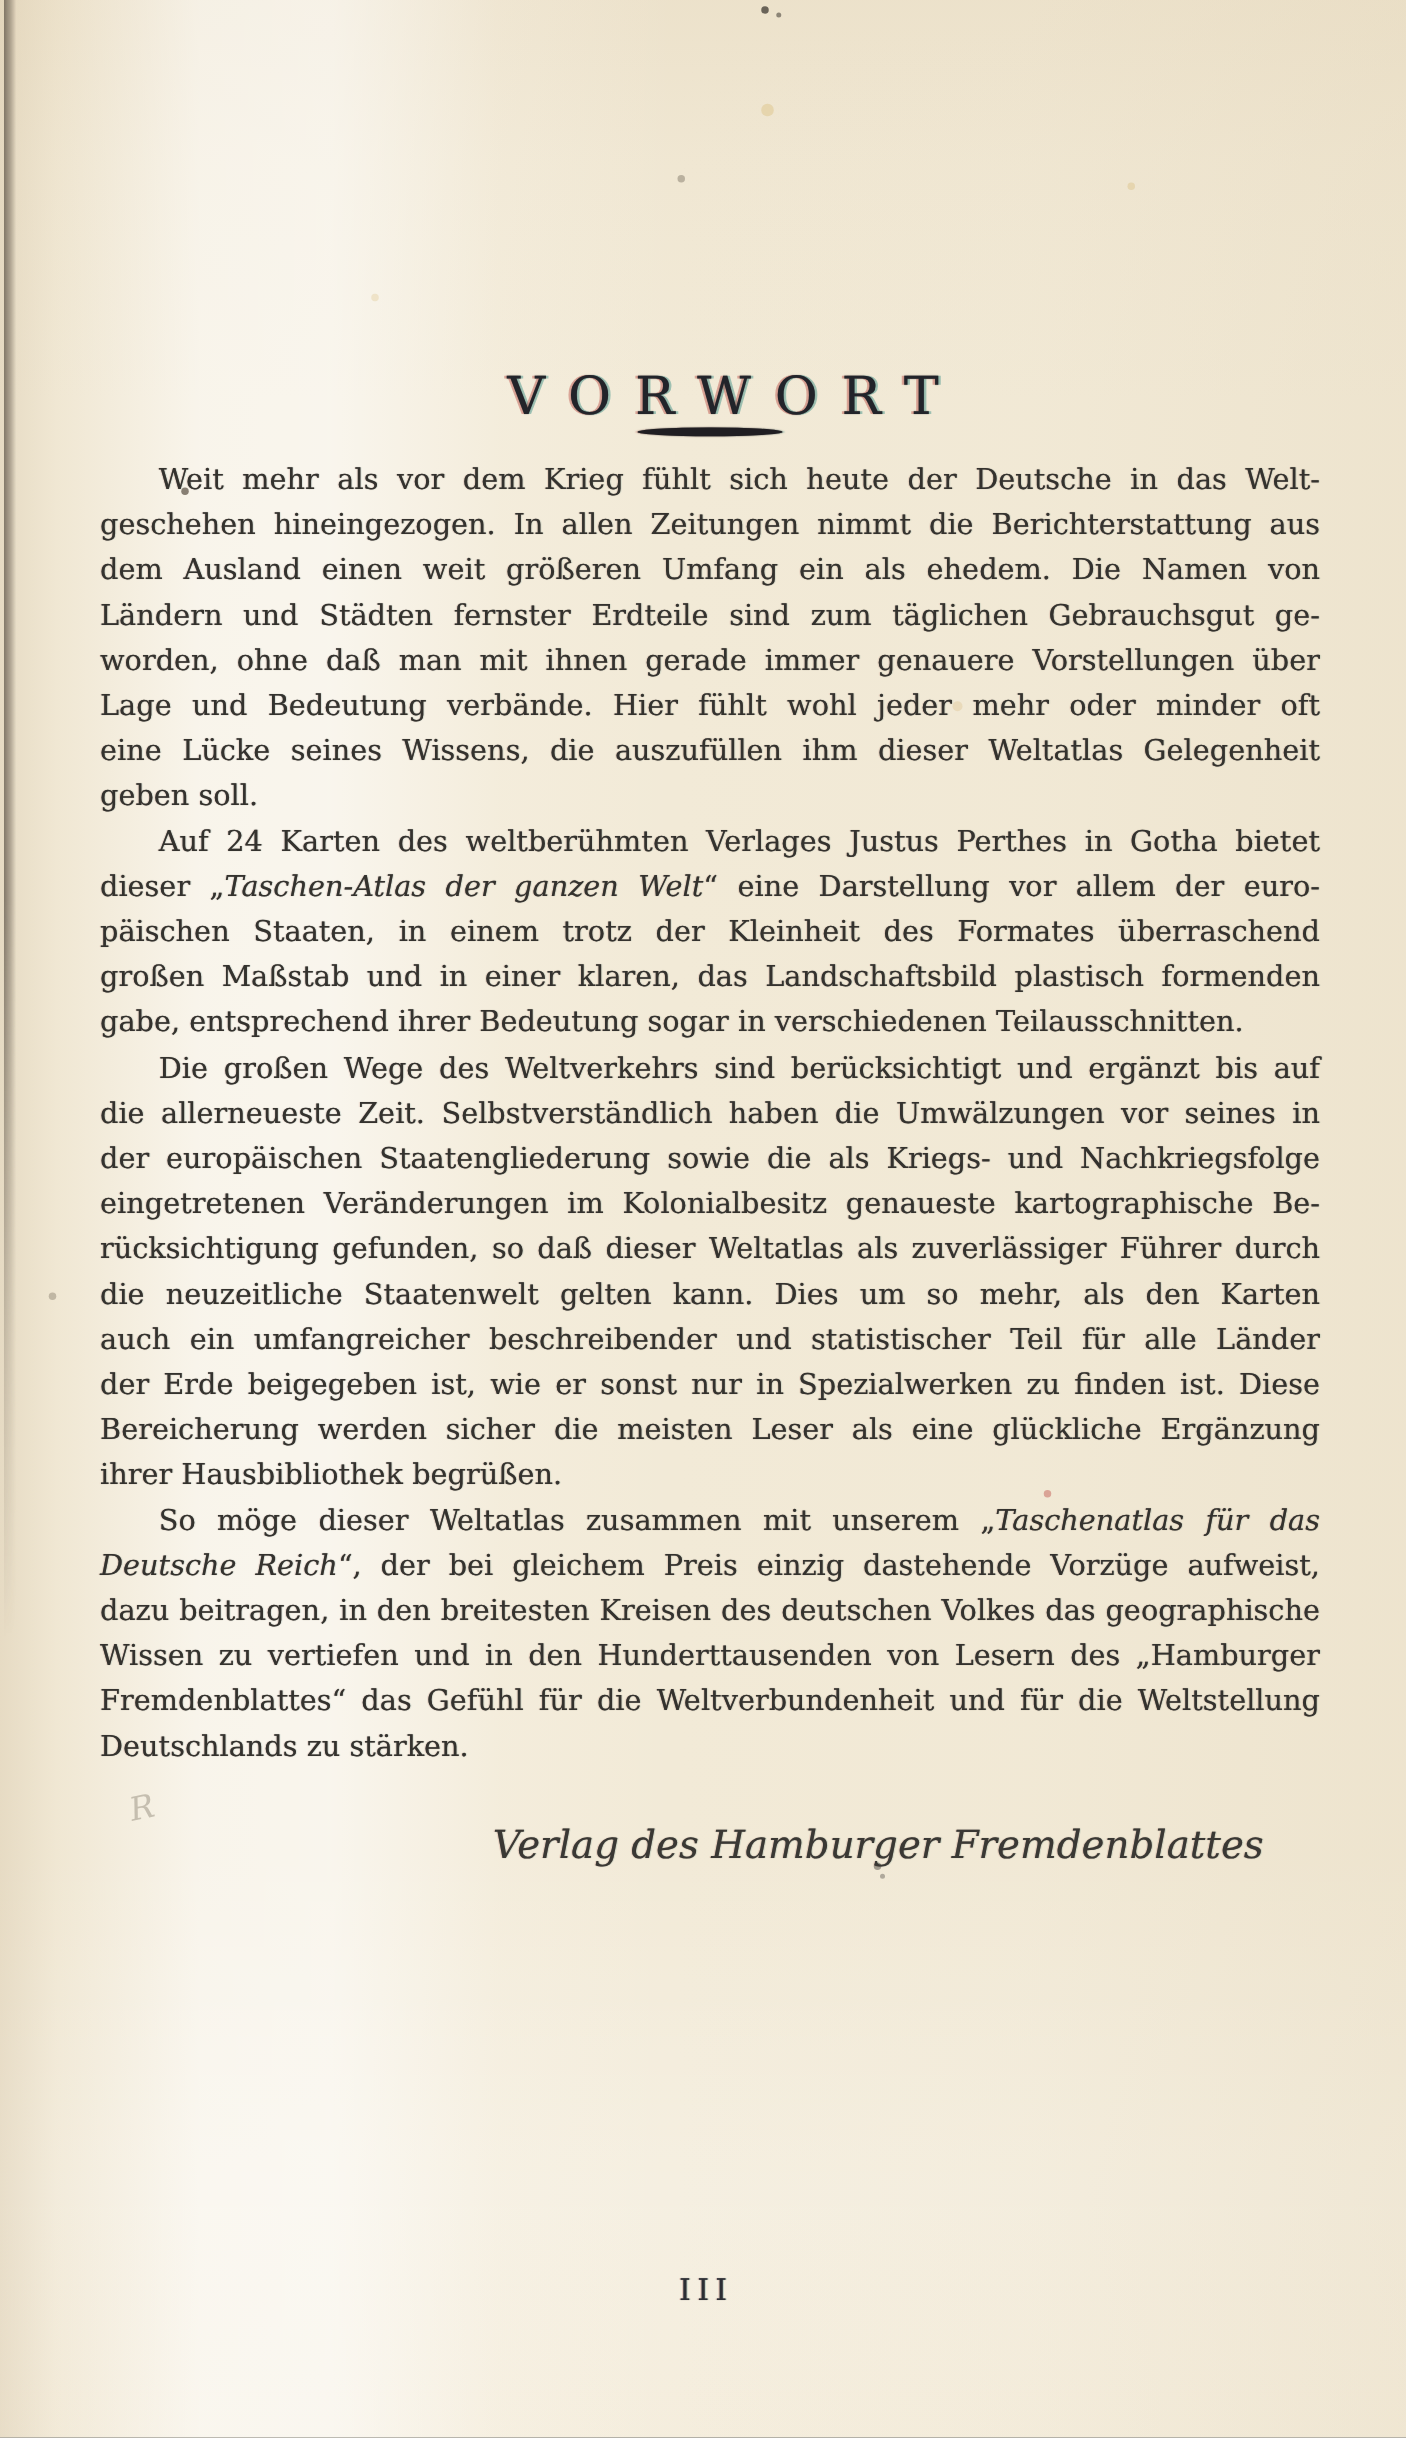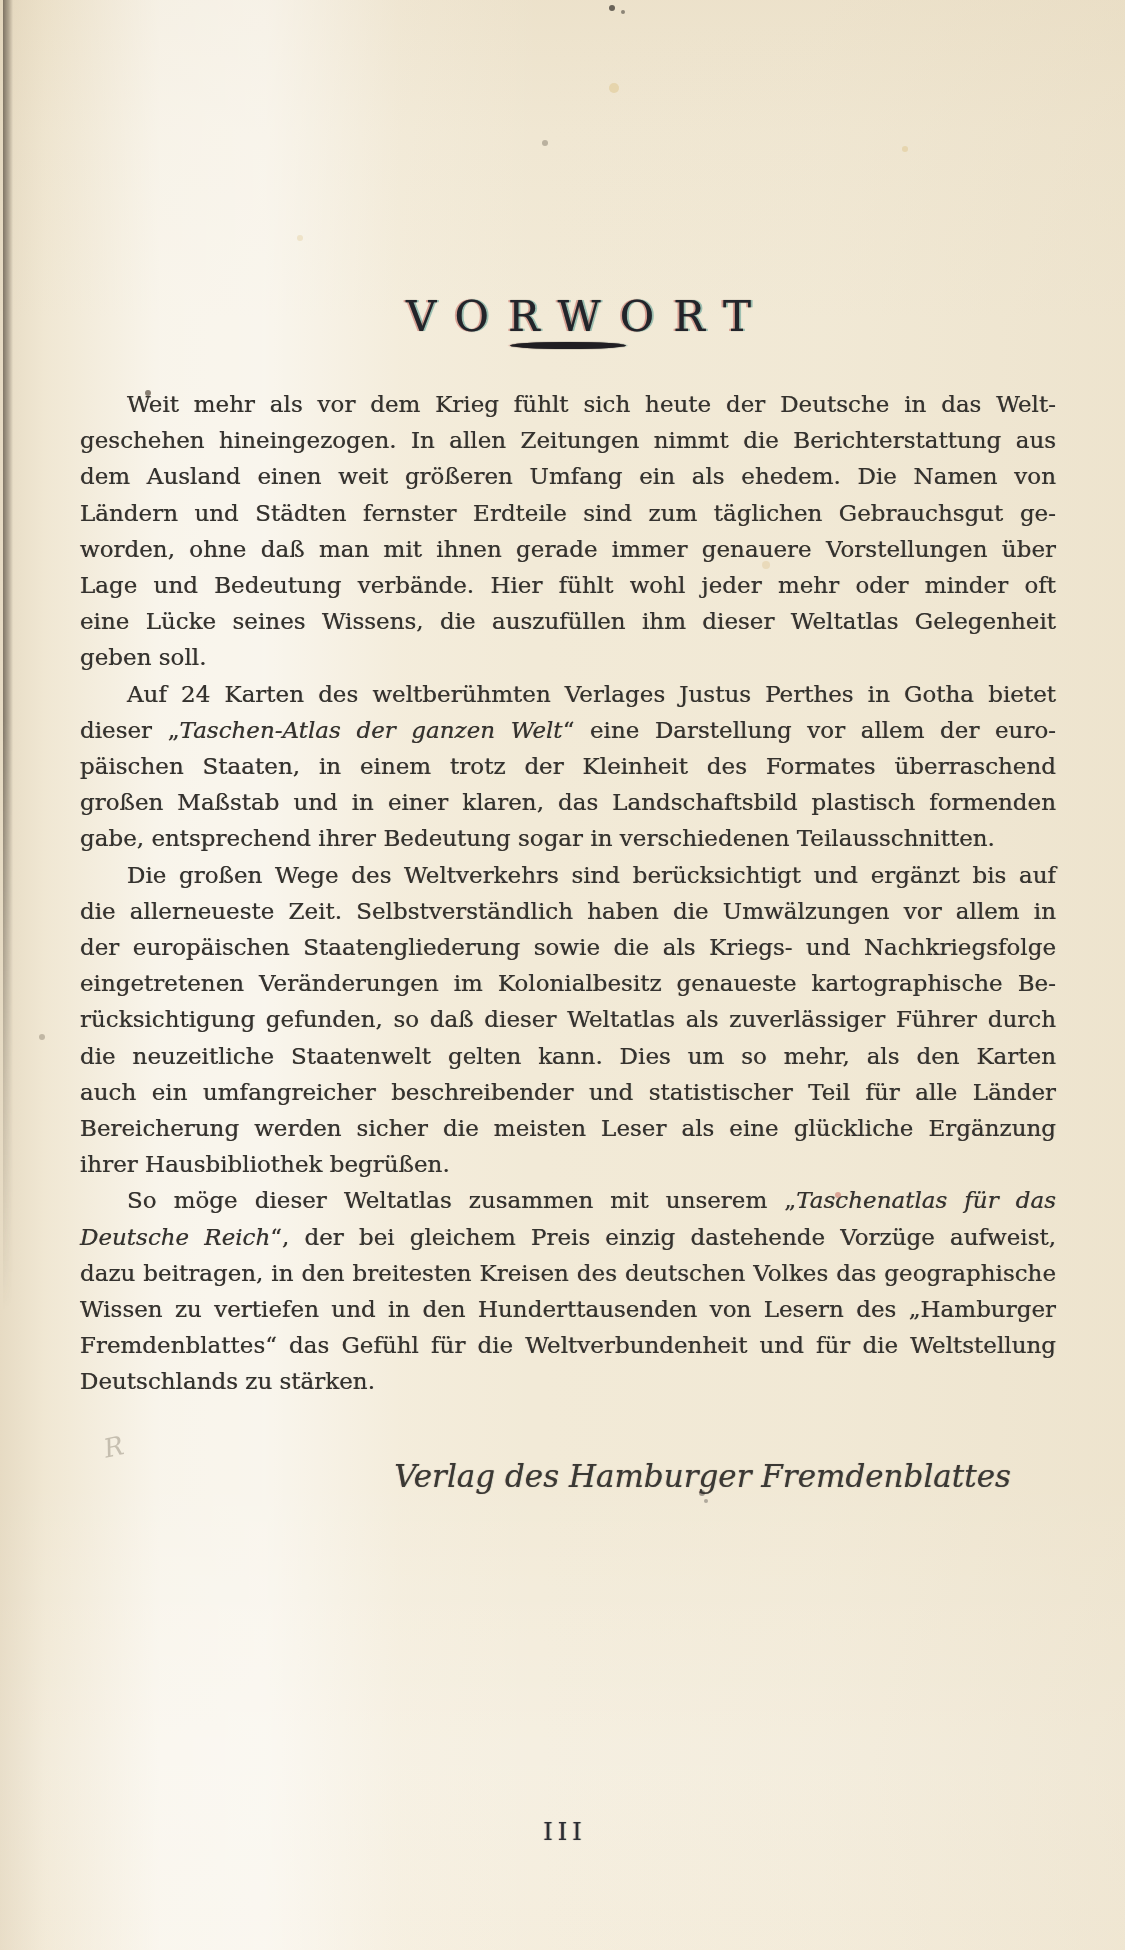--- a/index.html
+++ b/index.html
@@ -69,21 +69,20 @@
   }
   .swelled-rule{
     position:absolute;top:342px;left:510px;width:116px;height:7px;
     background:#201e22;border-radius:50%;
     box-shadow:0 0 1px rgba(32,30,34,0.8), -2px 0 1px rgba(186,66,58,0.25), 2px 0 1px rgba(26,128,122,0.25);
   }
   .body-text{
     position:absolute;left:80px;top:366px;width:976px;
     font-size:23px;line-height:36.2px;
     text-shadow:0 0 0.6px rgba(52,50,46,0.65), -1px 0 0 rgba(186,66,58,0.10), 1px 0 0 rgba(26,128,122,0.08);
-    margin-top:20px;
   }
   .line{text-align:left;}
   .line.just{text-align:justify;text-align-last:justify;}
   .line.indent{text-indent:47px;}
   .it{font-style:italic;}
   .signature{
     position:absolute;top:1458px;left:0;width:1011px;
     text-align:right;
     font-size:31px;font-style:italic;
     color:#3a3834;
@@ -121,26 +120,27 @@
       </div>
       <div>
         <div class="line just indent"><span>Auf 24 Karten des weltberühmten Verlages Justus Perthes in Gotha bietet</span></div>
         <div class="line just"><span>dieser „</span><span class="it">Taschen-Atlas der ganzen Welt</span><span>“ eine Darstellung vor allem der euro-</span></div>
         <div class="line just"><span>päischen Staaten, in einem trotz der Kleinheit des Formates überraschend</span></div>
         <div class="line just"><span>großen Maßstab und in einer klaren, das Landschaftsbild plastisch formenden</span></div>
         <div class="line"><span>gabe, entsprechend ihrer Bedeutung sogar in verschiedenen Teilausschnitten.</span></div>
       </div>
       <div>
         <div class="line just indent"><span>Die großen Wege des Weltverkehrs sind berücksichtigt und ergänzt bis auf</span></div>
-        <div class="line just"><span>die allerneueste Zeit. Selbstverständlich haben die Umwälzungen vor allem in</span></div>
+        <div class="line just"><span>die allerneueste Zeit. Selbstverständlich haben die Umwälzungen vor seines in</span></div>
         <div class="line just"><span>der europäischen Staatengliederung sowie die als Kriegs- und Nachkriegsfolge</span></div>
         <div class="line just"><span>eingetretenen Veränderungen im Kolonialbesitz genaueste kartographische Be-</span></div>
         <div class="line just"><span>rücksichtigung gefunden, so daß dieser Weltatlas als zuverlässiger Führer durch</span></div>
         <div class="line just"><span>die neuzeitliche Staatenwelt gelten kann. Dies um so mehr, als den Karten</span></div>
         <div class="line just"><span>auch ein umfangreicher beschreibender und statistischer Teil für alle Länder</span></div>
+        <div class="line just"><span>der Erde beigegeben ist, wie er sonst nur in Spezialwerken zu finden ist. Diese</span></div>
         <div class="line just"><span>Bereicherung werden sicher die meisten Leser als eine glückliche Ergänzung</span></div>
         <div class="line"><span>ihrer Hausbibliothek begrüßen.</span></div>
       </div>
       <div>
         <div class="line just indent"><span>So möge dieser Weltatlas zusammen mit unserem „</span><span class="it">Taschenatlas für das</span></div>
         <div class="line just"><span class="it">Deutsche Reich</span><span>“, der bei gleichem Preis einzig dastehende Vorzüge aufweist,</span></div>
         <div class="line just"><span>dazu beitragen, in den breitesten Kreisen des deutschen Volkes das geographische</span></div>
         <div class="line just"><span>Wissen zu vertiefen und in den Hunderttausenden von Lesern des „Hamburger</span></div>
         <div class="line just"><span>Fremdenblattes“ das Gefühl für die Weltverbundenheit und für die Weltstellung</span></div>
         <div class="line"><span>Deutschlands zu stärken.</span></div>

